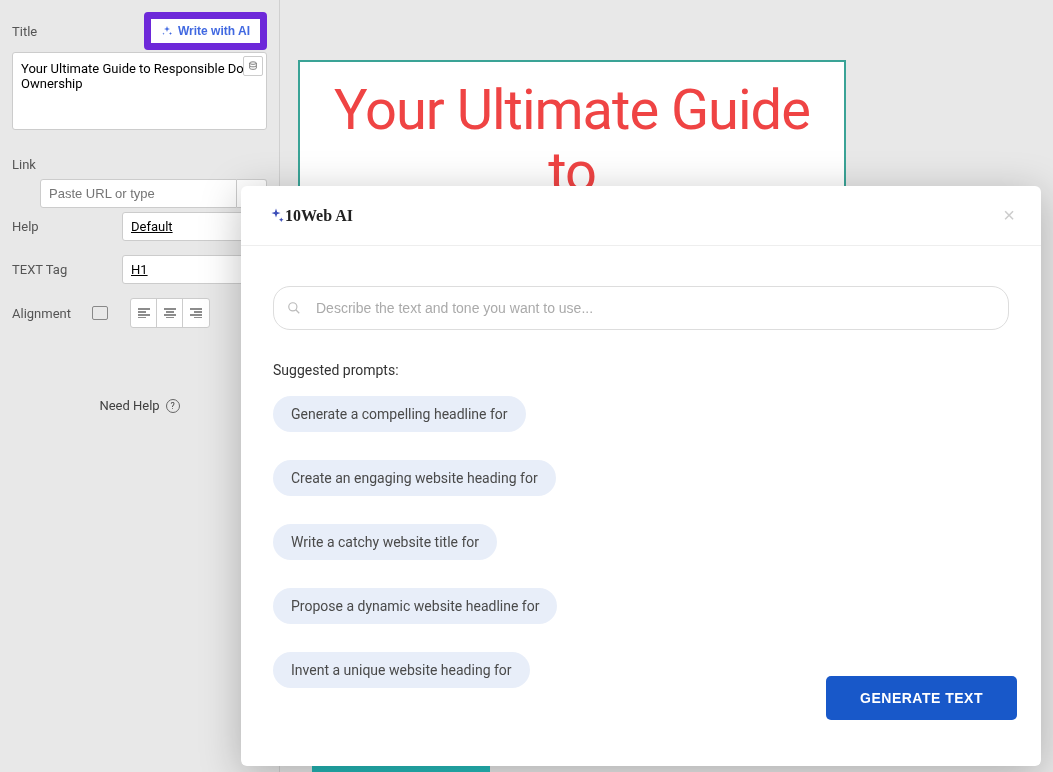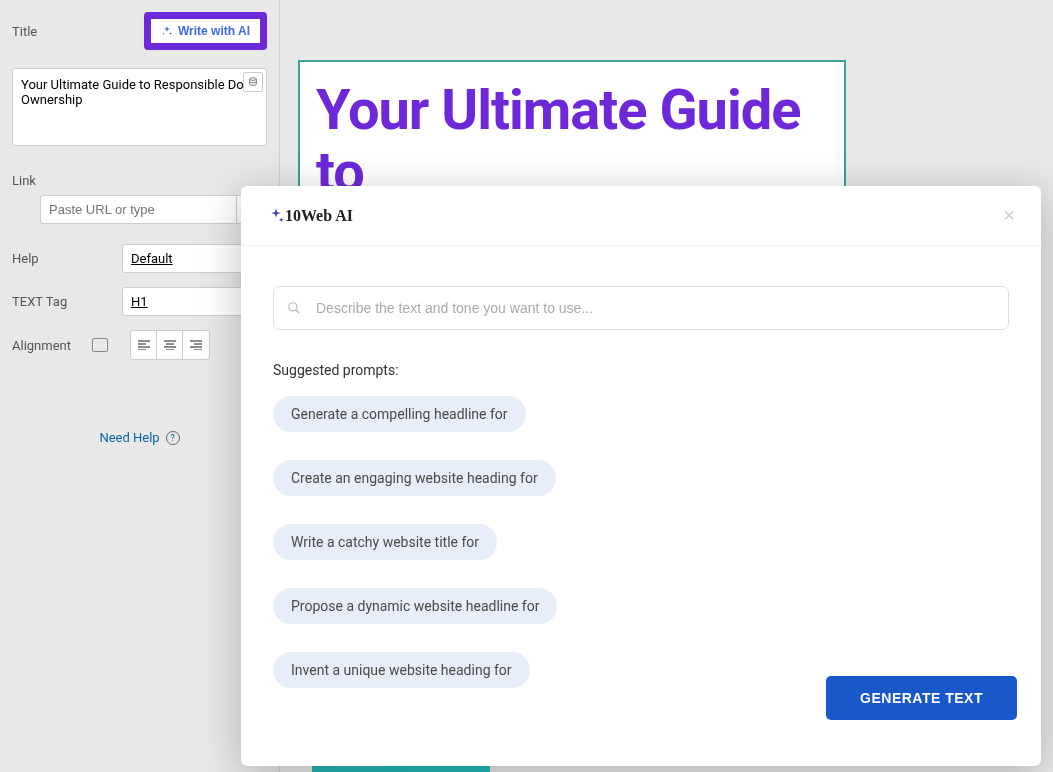--- a/index.html
+++ b/index.html
@@ -21,21 +21,21 @@
   height: 772px;
   background: #e8e8e8;
   border-right: 1px solid #d0d0d0;
   padding: 12px;
 }
 
 .field-row {
   display: flex;
   justify-content: space-between;
   align-items: center;
-  margin-bottom: 18px;
+  margin-bottom: 2px;
 }
 
 .field-label {
   font-size: 13px;
   color: #555;
 }
 
 .write-ai-btn {
   background: #fff;
   border: 7px solid #6d28d9;
@@ -81,21 +81,21 @@
   display:flex;
   align-items:center;
   justify-content:center;
   cursor:pointer;
   border-radius:2px;
 }
 
 .link-input-row {
   display: flex;
   margin-top: 6px;
-  margin-bottom: 20px;
+  margin-bottom: 4px;
   padding-left: 28px;
 }
 
 .link-input {
   flex: 1;
   border: 1px solid #ccc;
   padding: 6px 8px;
   font-size: 13px;
   border-radius: 3px 0 0 3px;
   background: #fff;
@@ -165,21 +165,21 @@
   justify-content: center;
   border-right: 1px solid #ccc;
   cursor:pointer;
 }
 .align-btn:last-child { border-right:none; }
 
 .need-help {
   text-align: center;
   margin-top: 70px;
   font-size: 13px;
-  color: #0369a1;
+  color: #404040;
   display: flex;
   justify-content: center;
   align-items:center;
   gap: 6px;
 }
 
 .help-icon {
   width: 14px;
   height: 14px;
   border: 1.3px solid #666;
@@ -205,25 +205,26 @@
   border: 2px solid #3aa396;
   background: #fff;
   padding: 18px 16px;
   width: 548px;
   height: 408px;
   display:inline-block;
   vertical-align:top;
 }
 
 .headline-text {
-  font-weight: 700;
+  font-weight: 400;
   font-size: 56px;
   line-height: 1.1;
-  color: #6d28d9;
+  color: #ef4444;
   letter-spacing:-1px;
+  text-align:center;
 }
 
 .img-box {
   display:inline-block;
   vertical-align:top;
   margin-left:14px;
   width: 178px;
   height: 408px;
   background: linear-gradient(135deg,#1fa9a9 0%, #28c0bf 100%);
   position: relative;
@@ -286,21 +287,21 @@
 
 .prompt-input-wrap {
   position: relative;
   margin-bottom: 32px;
 }
 
 .prompt-input {
   width: 100%;
   padding: 13px 16px 13px 42px;
   border: 1px solid #ddd;
-  border-radius: 7px;
+  border-radius: 17px;
   font-size: 14px;
   color: #333;
 }
 
 .prompt-input::placeholder { color:#aaa; }
 
 .search-ico {
   position:absolute;
   left:14px;
   top:50%;

